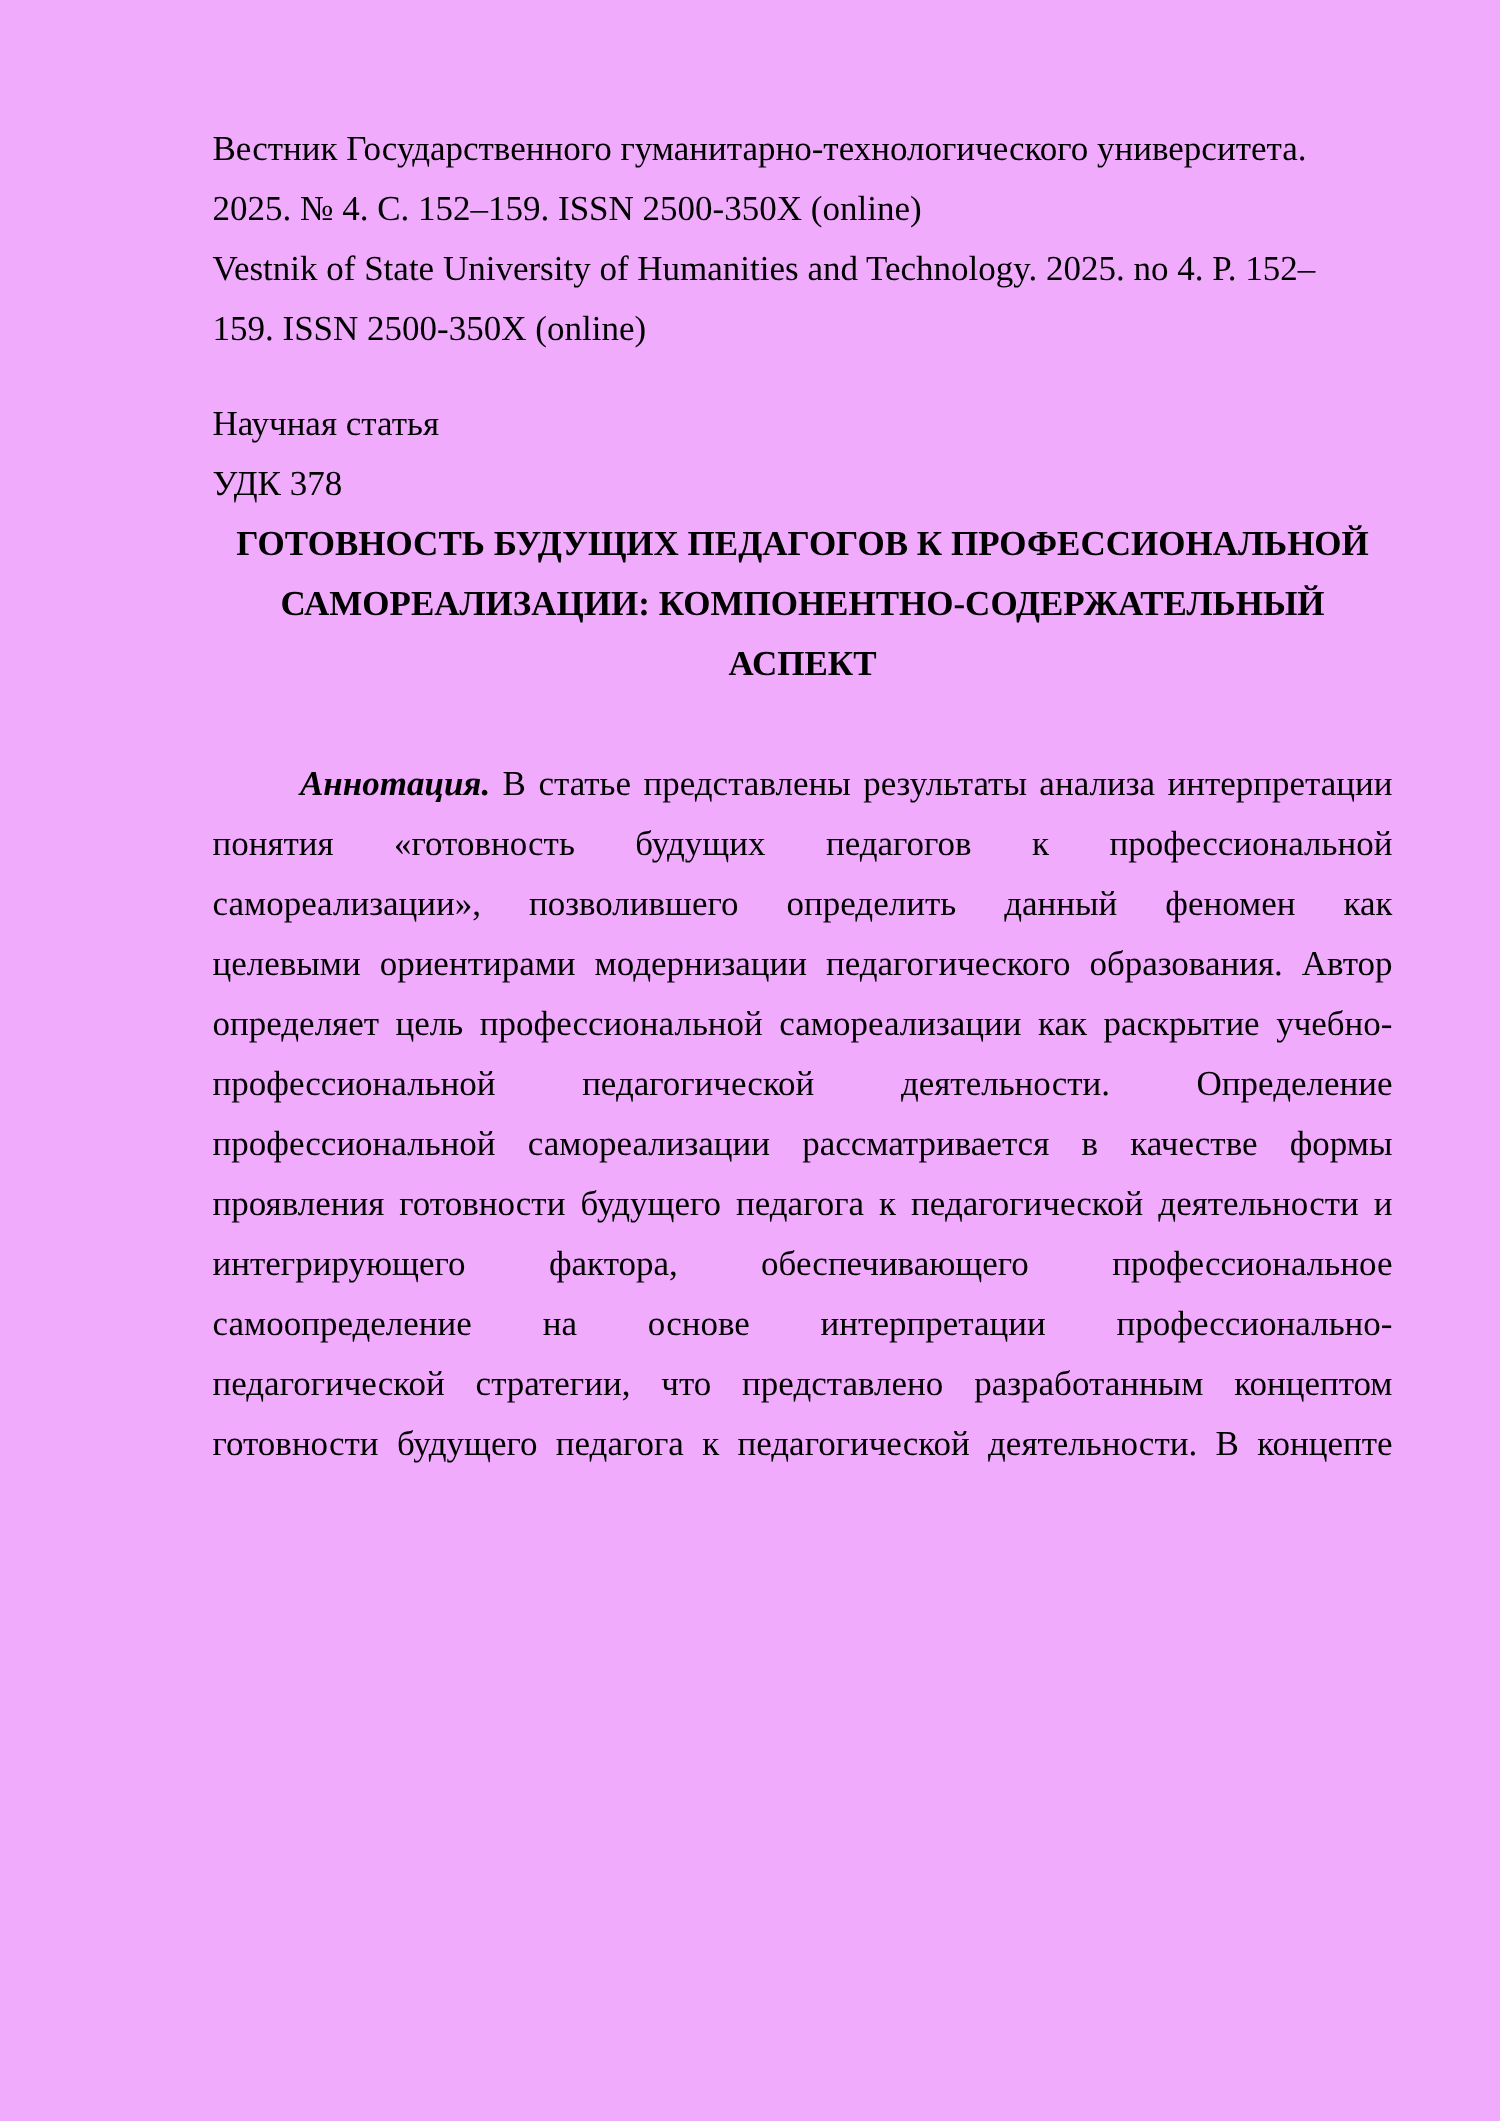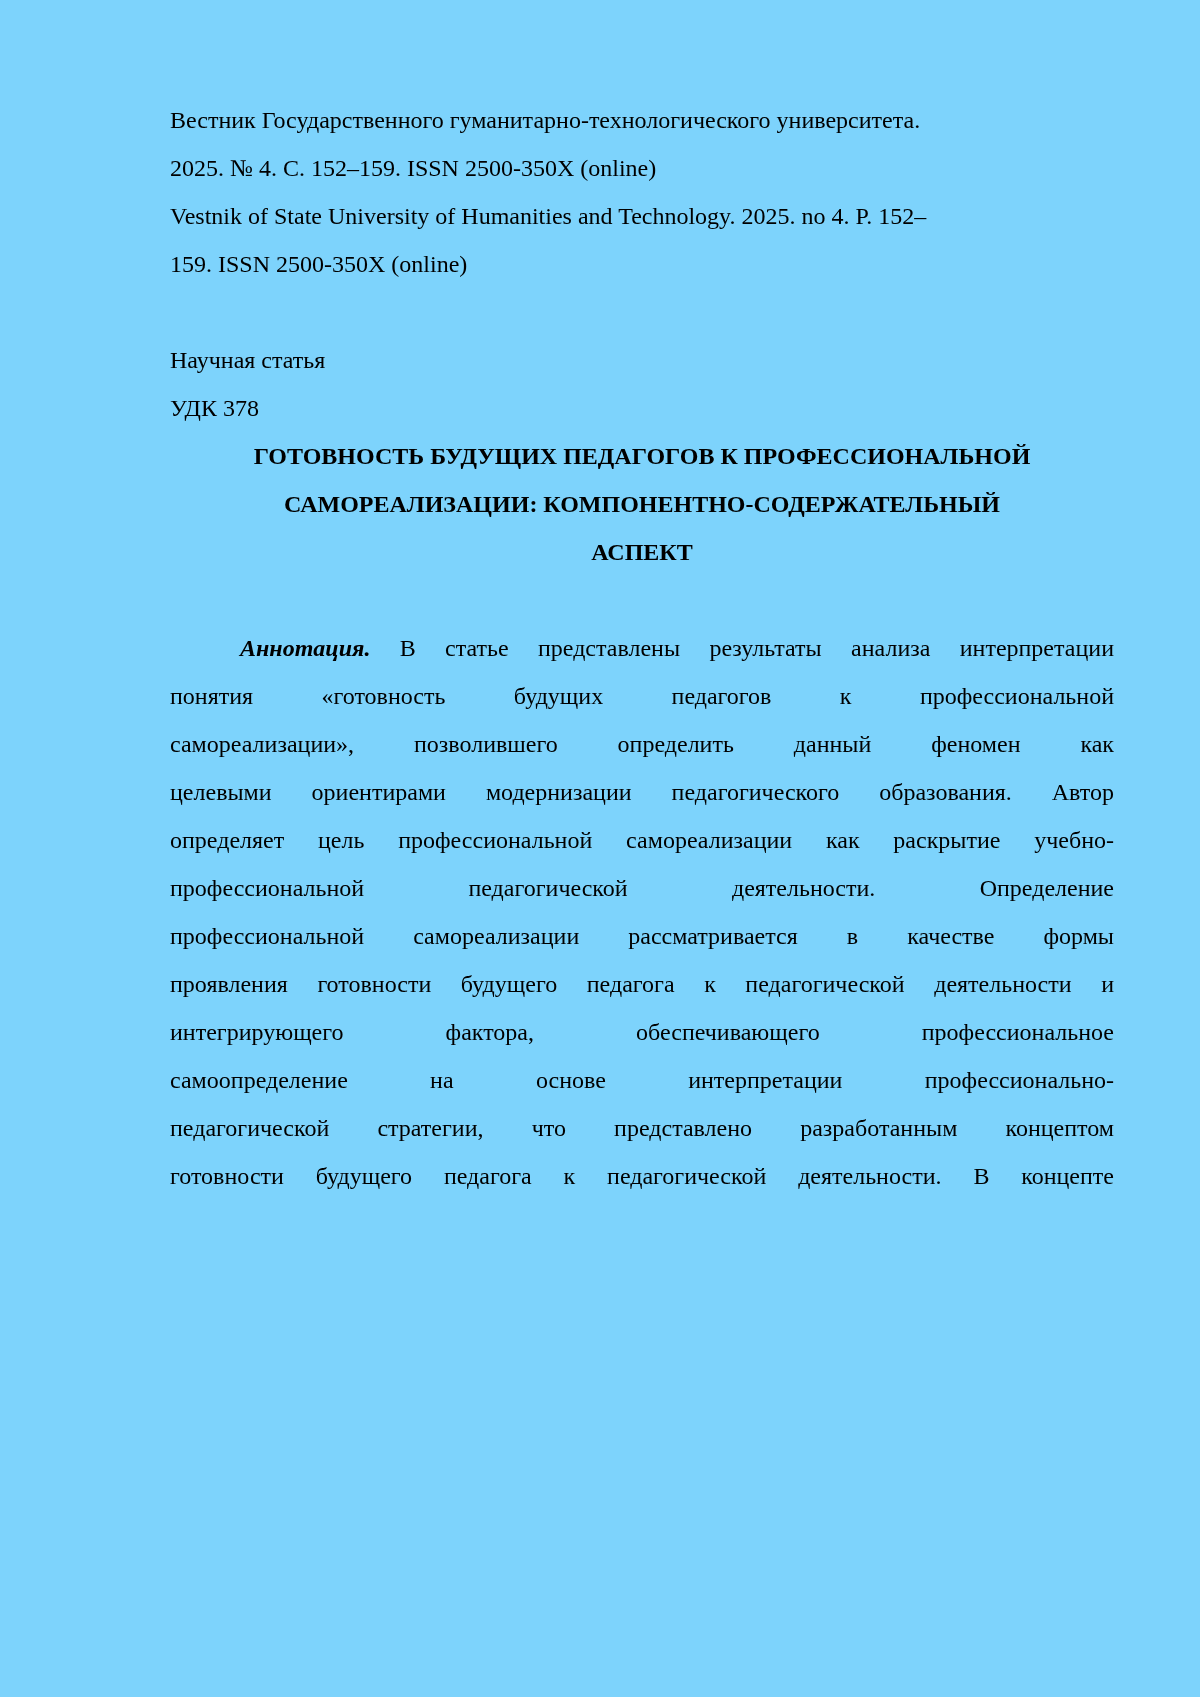--- a/index.html
+++ b/index.html
@@ -1,30 +1,30 @@
 <!DOCTYPE html>
 <html lang="ru"><head>
 <meta charset="utf-8">
 <style>
   html, body { margin: 0; padding: 0; background: #ffffff; }
   .page {
     position: relative;
     width: 1200px;
     height: 1697px;
     box-sizing: border-box;
-    background: #7dd3fc;
+    background: #f0abfc;
     color: #000000;
     font-family: "Liberation Serif", "DejaVu Serif", serif;
-    font-size: 24px;
+    font-size: 28px;
     line-height: 48px;
     padding: 96px 86px 0 170px;
     overflow: hidden;
   }
   .line { white-space: nowrap; }
-  .block-meta   { margin-top: 48px; }
+  .block-meta   { margin-top: 28px; }
   .block-title  { font-weight: bold; text-align: center; }
   .block-title .line { white-space: nowrap; }
   .block-author { margin-top: 72px; }
   .author-name  { font-weight: bold; }
   .block-abstract { margin-top: 48px; }
   .jline {
     text-align: justify;
     text-align-last: justify;
     height: 48px;
     overflow: hidden;

